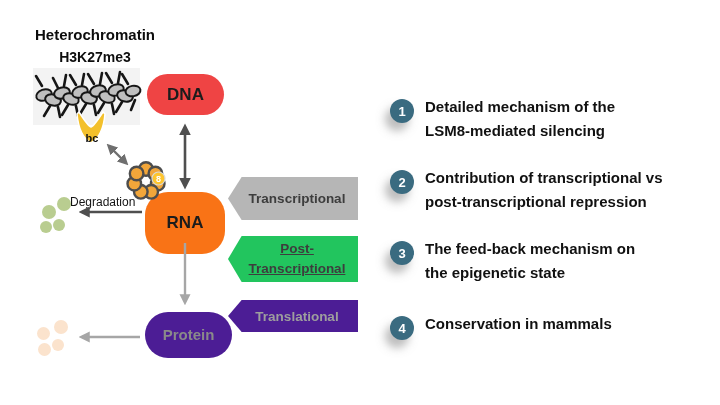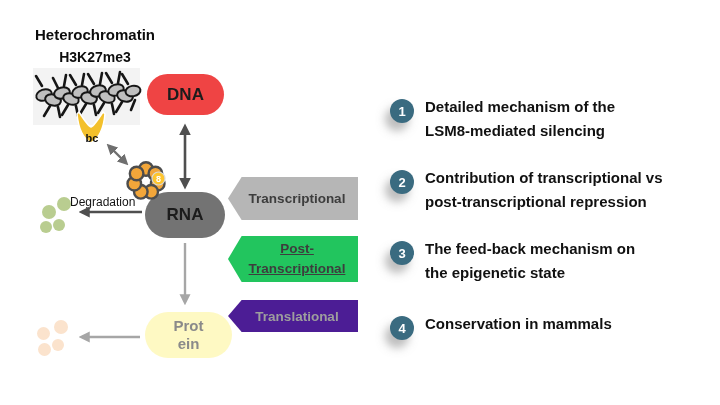--- a/index.html
+++ b/index.html
@@ -12,24 +12,24 @@
     position:absolute;left:14px;top:24px;width:162px;text-align:center;
     font-weight:bold;color:#0d0d0d;line-height:1.5;
   }
   .title .t1{font-size:15px;}
   .title .t2{font-size:14px;}
   .box{
     position:absolute;display:flex;align-items:center;justify-content:center;
     font-weight:bold;color:#1c1c1c;text-align:center;
   }
   .dna{left:147px;top:74px;width:77px;height:41px;border-radius:21px;background:#ef4444;font-size:17px;}
-  .rna{left:145px;top:192px;width:80px;height:46px;border-radius:23px;background:#737373;font-size:17px;}
+  .rna{left:145px;top:192px;width:80px;height:62px;border-radius:23px;background:#f97316;font-size:17px;}
   .protein{
-    left:145px;top:312px;width:87px;height:46px;border-radius:23px;background:#fef9c3;
-    font-size:15px;color:#8a8a8a;flex-direction:column;line-height:18px;
+    left:145px;top:312px;width:87px;height:46px;border-radius:23px;background:#4c1d95;
+    font-size:15px;color:#8a8a8a;flex-direction:row;line-height:18px;
   }
   .degr{position:absolute;left:70px;top:195px;font-size:12px;color:#141414;}
   .tag{
     position:absolute;left:228px;width:130px;display:flex;flex-direction:column;
     align-items:center;justify-content:center;text-align:center;font-weight:bold;
     clip-path:polygon(0 50%, 10.5% 0, 100% 0, 100% 100%, 10.5% 100%);
     padding-left:8px;box-sizing:border-box;margin-top:47px;
   }
   .tag1{top:130px;height:43px;background:#b6b6b6;color:#3d3d3d;font-size:13.5px;}
   .tag2{top:189px;height:46px;background:#22c55e;color:#3d3d3d;font-size:13.5px;line-height:1.45;}

